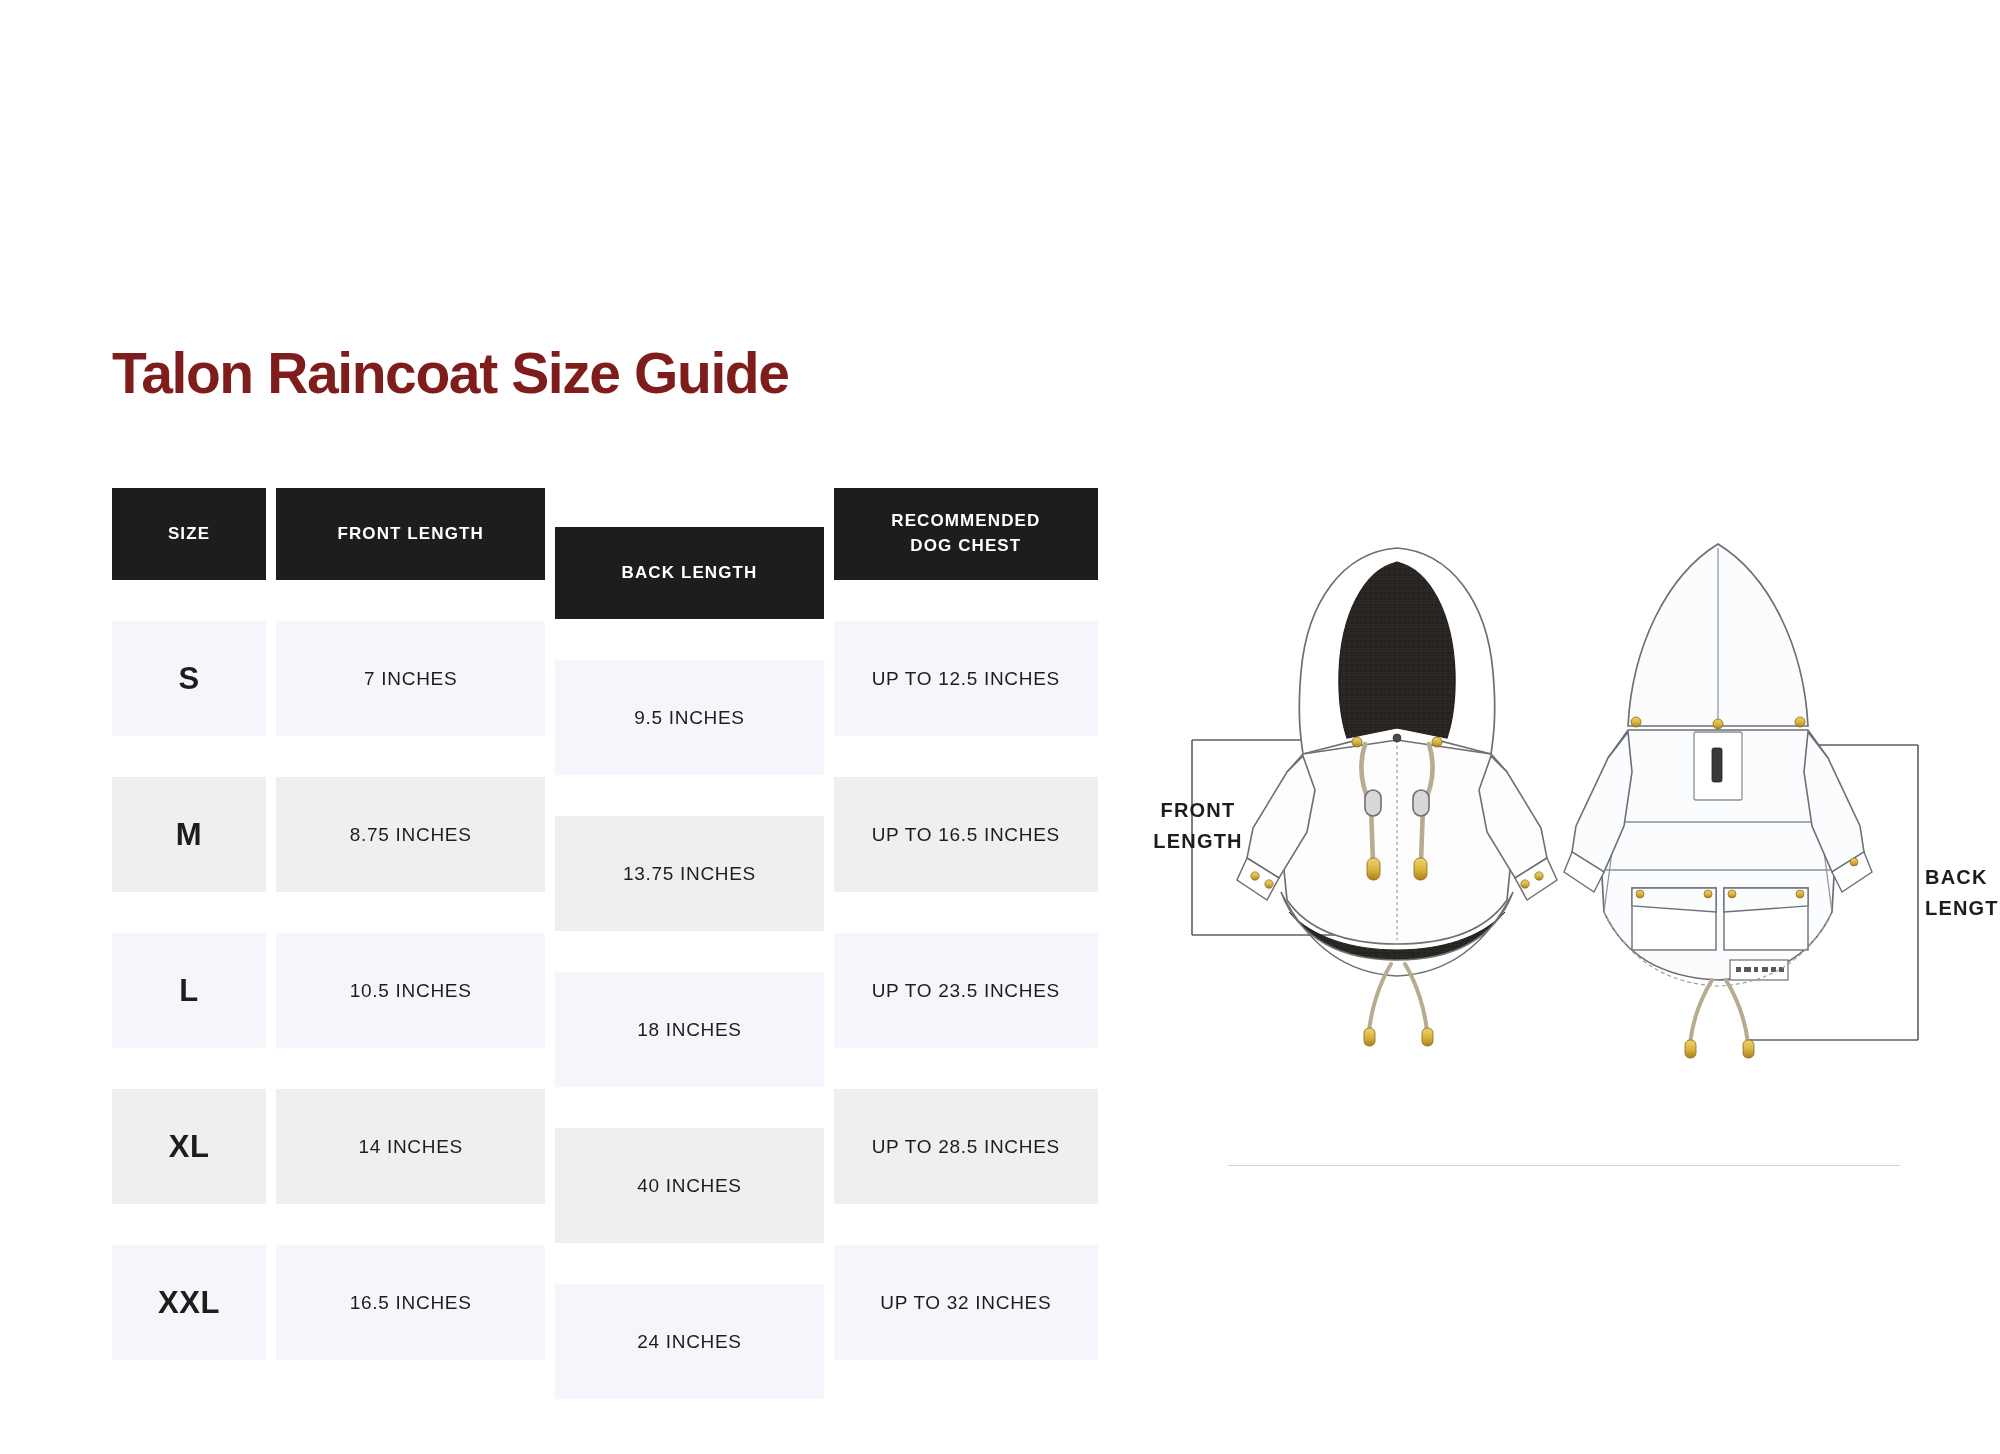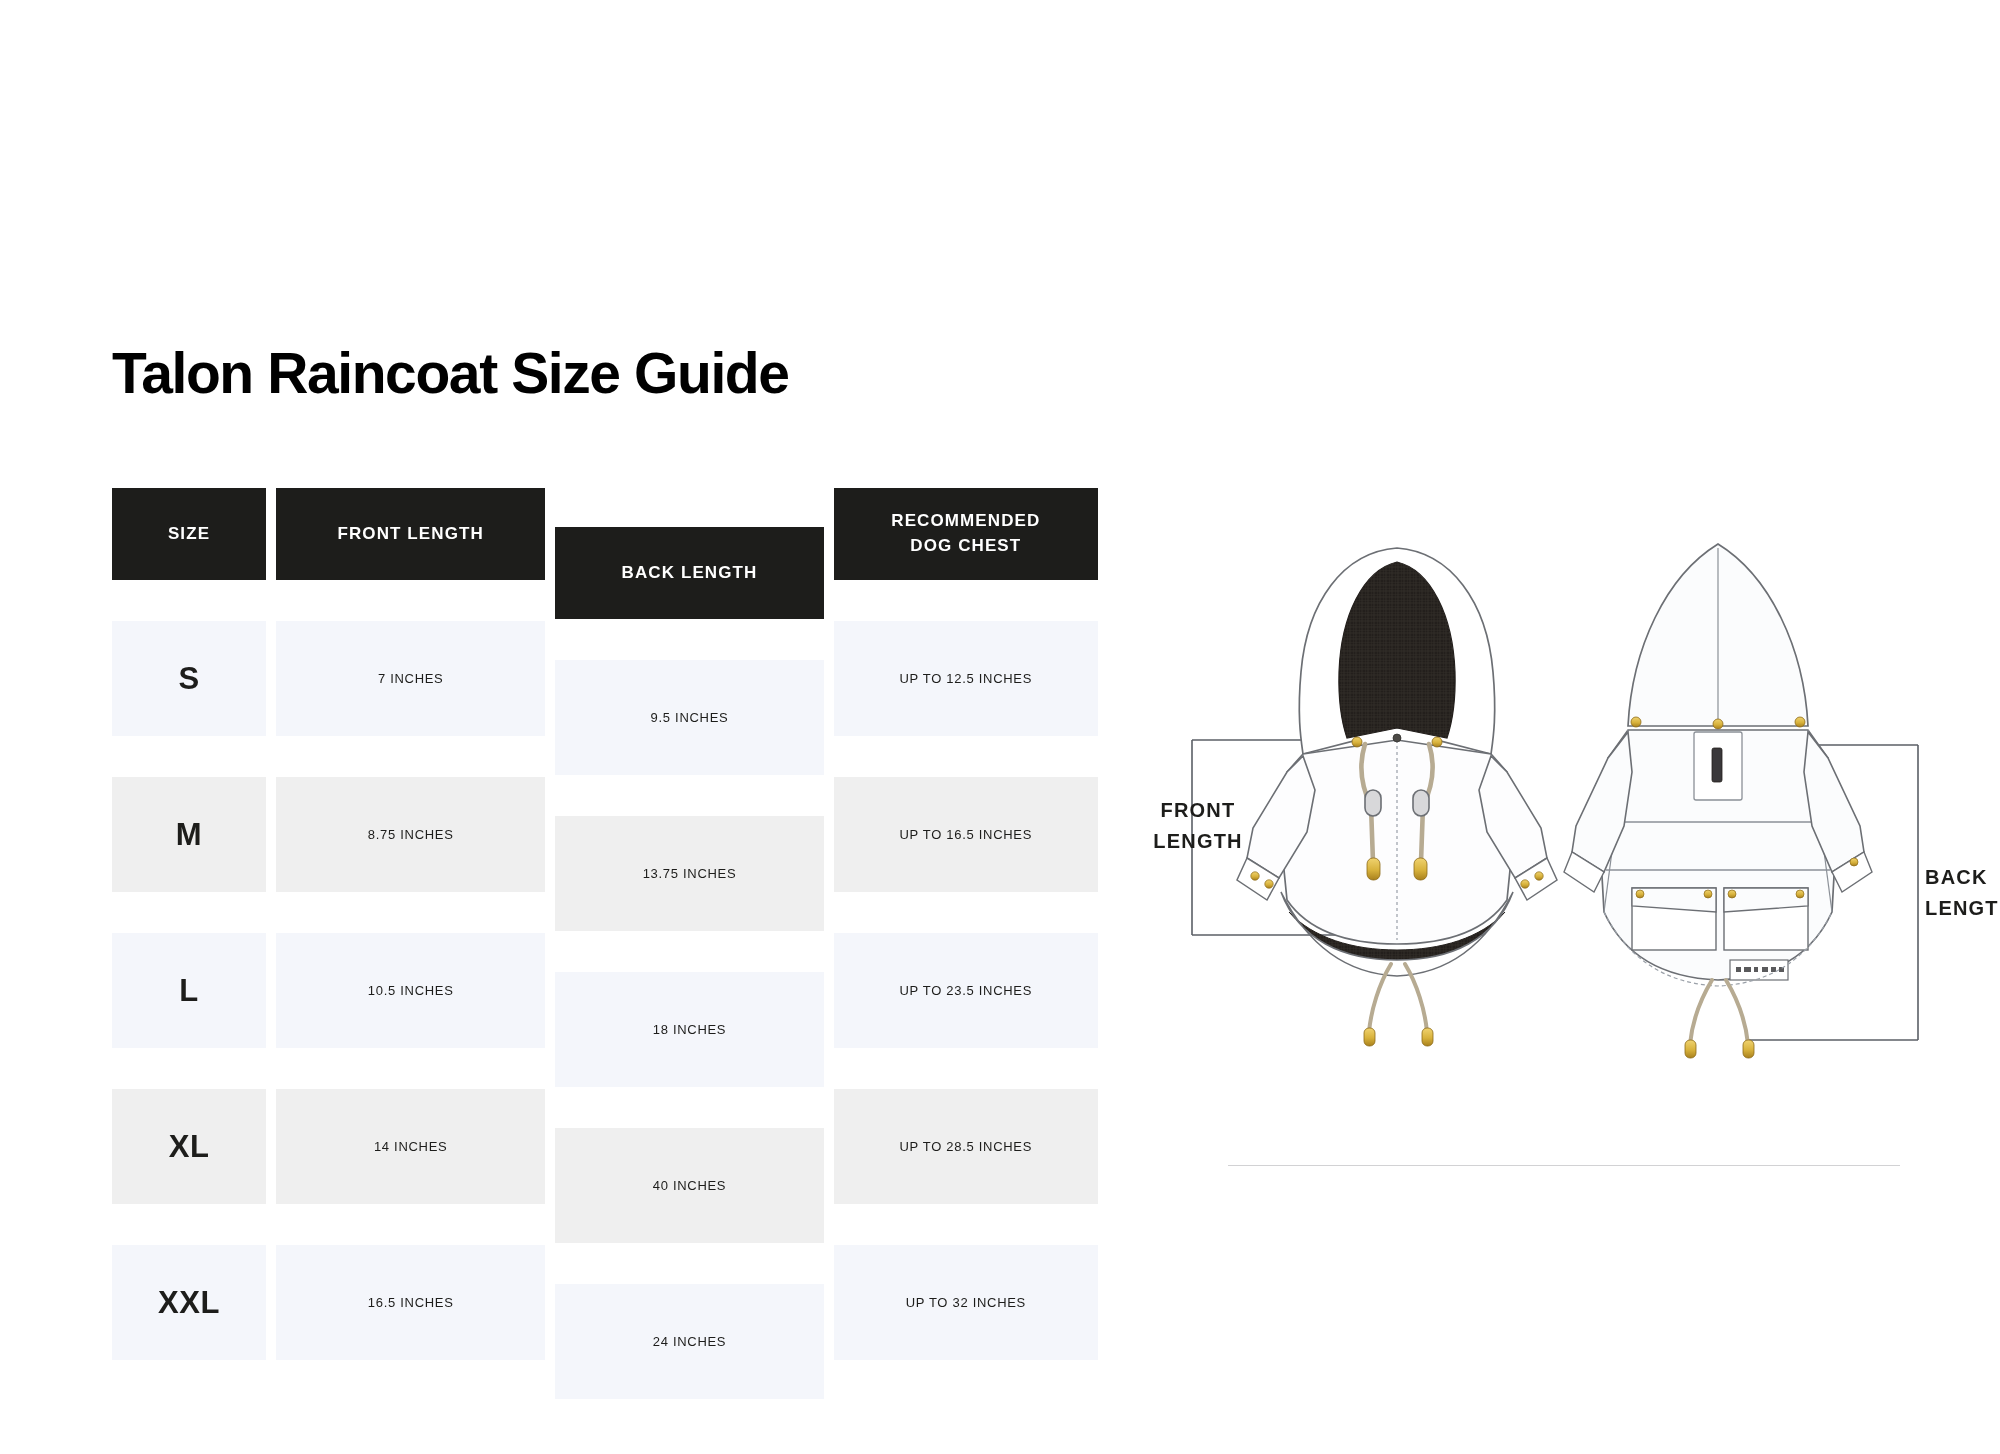--- a/index.html
+++ b/index.html
@@ -21,21 +21,21 @@
   }
 
   
   .page-title {
     position: absolute;
     left: 112px;
     top: 340px;
     font-size: 57px;
     font-weight: 700;
     letter-spacing: -1.4px;
-    color: #000000;
+    color: #7f1d1d;
     white-space: nowrap;
     font-family: "Liberation Sans", sans-serif;
   }
 
   
   .size-table {
     position: absolute;
     left: 112px;
     top: 488px;
     width: 986px;
@@ -66,21 +66,21 @@
     color: #ffffff;
     font-size: 17px;
     font-weight: 700;
     letter-spacing: 1.1px;
     line-height: 1.45;
   }
 
   
   .body-row .cell {
     height: 115px;
-    font-size: 13px;
+    font-size: 19px;
     font-weight: 400;
     letter-spacing: 0.7px;
     color: #1d1d1b;
   }
 
   .body-row.tint-cool .cell { background: #f4f6fb; }
   .body-row.tint-warm .cell { background: #efefef; }
 
   .body-row .col-size {
     font-size: 31px;

